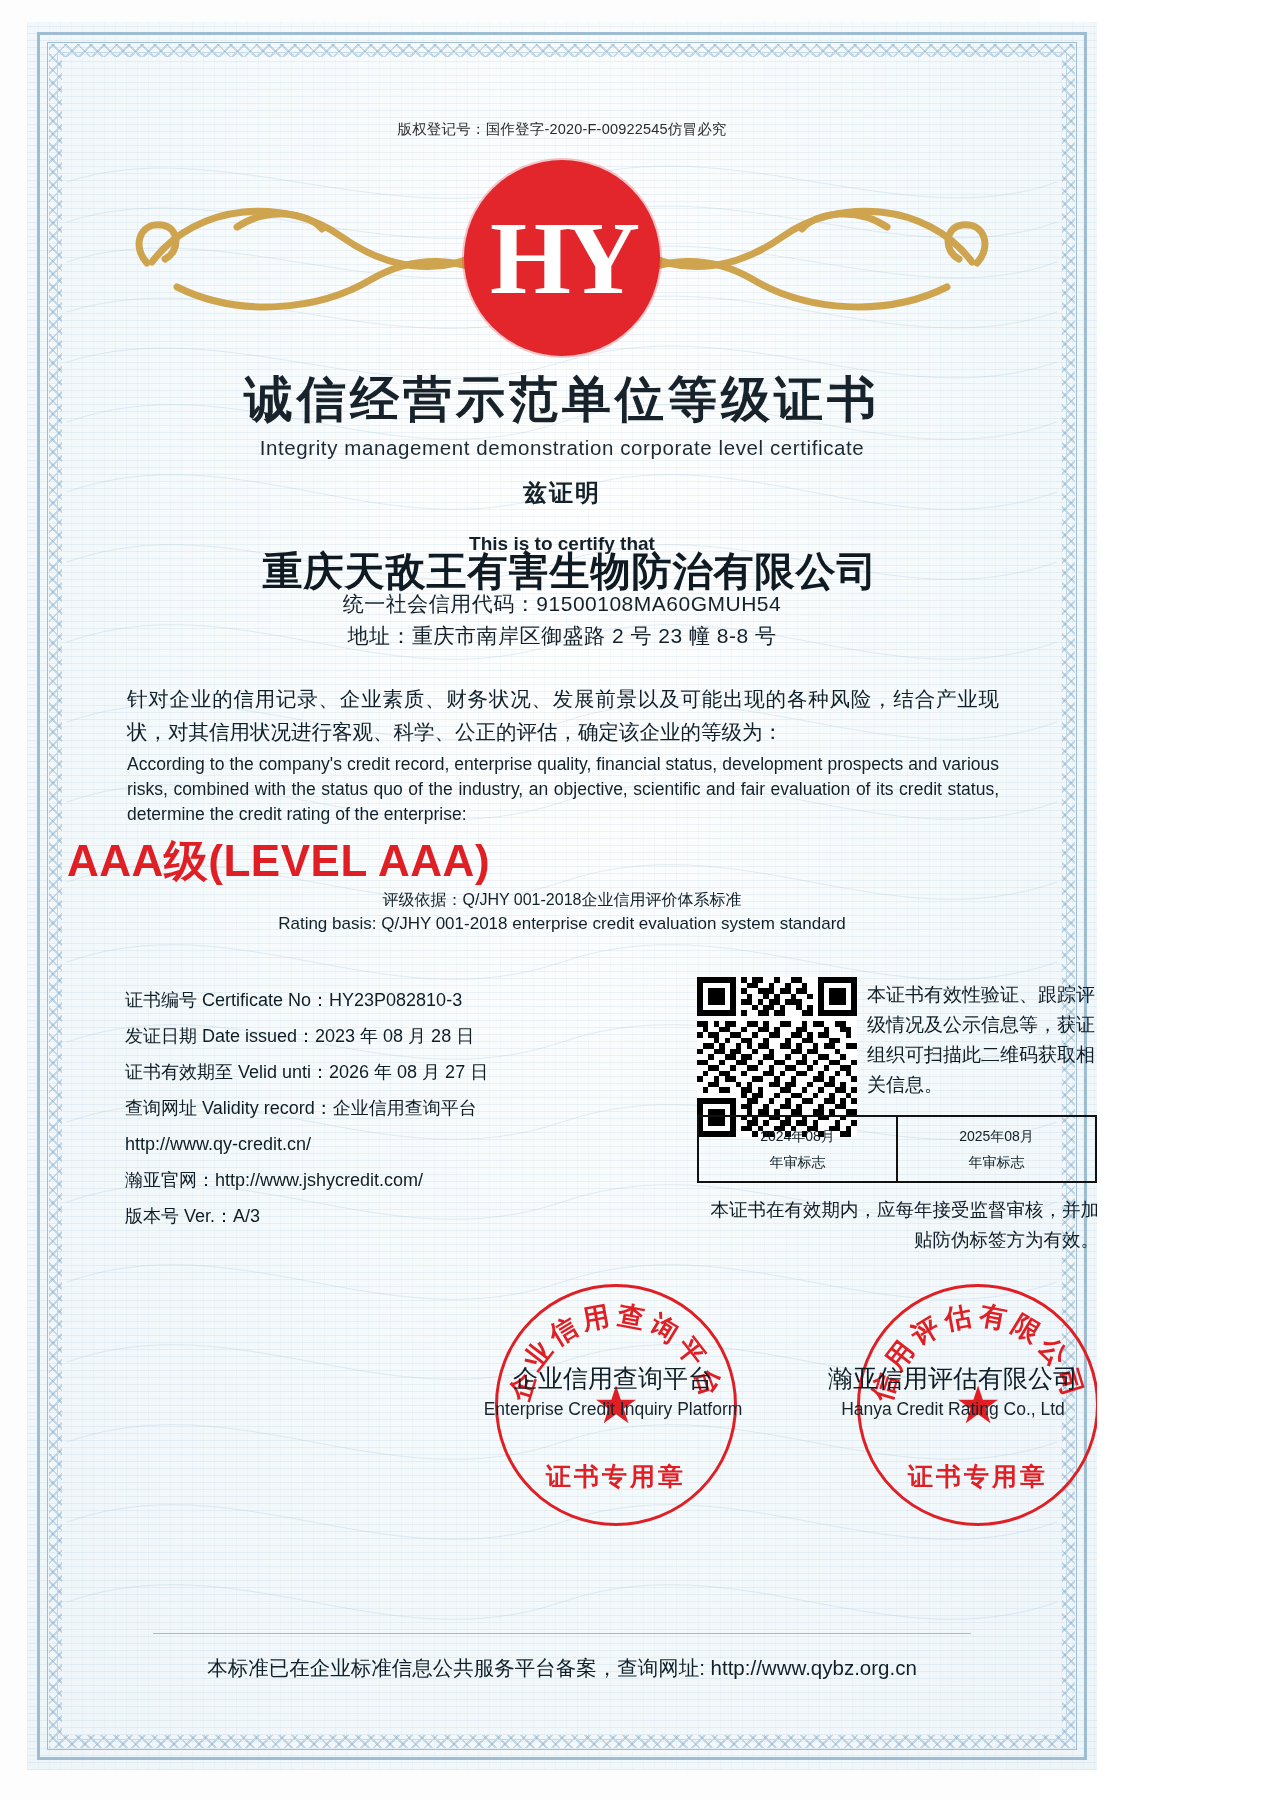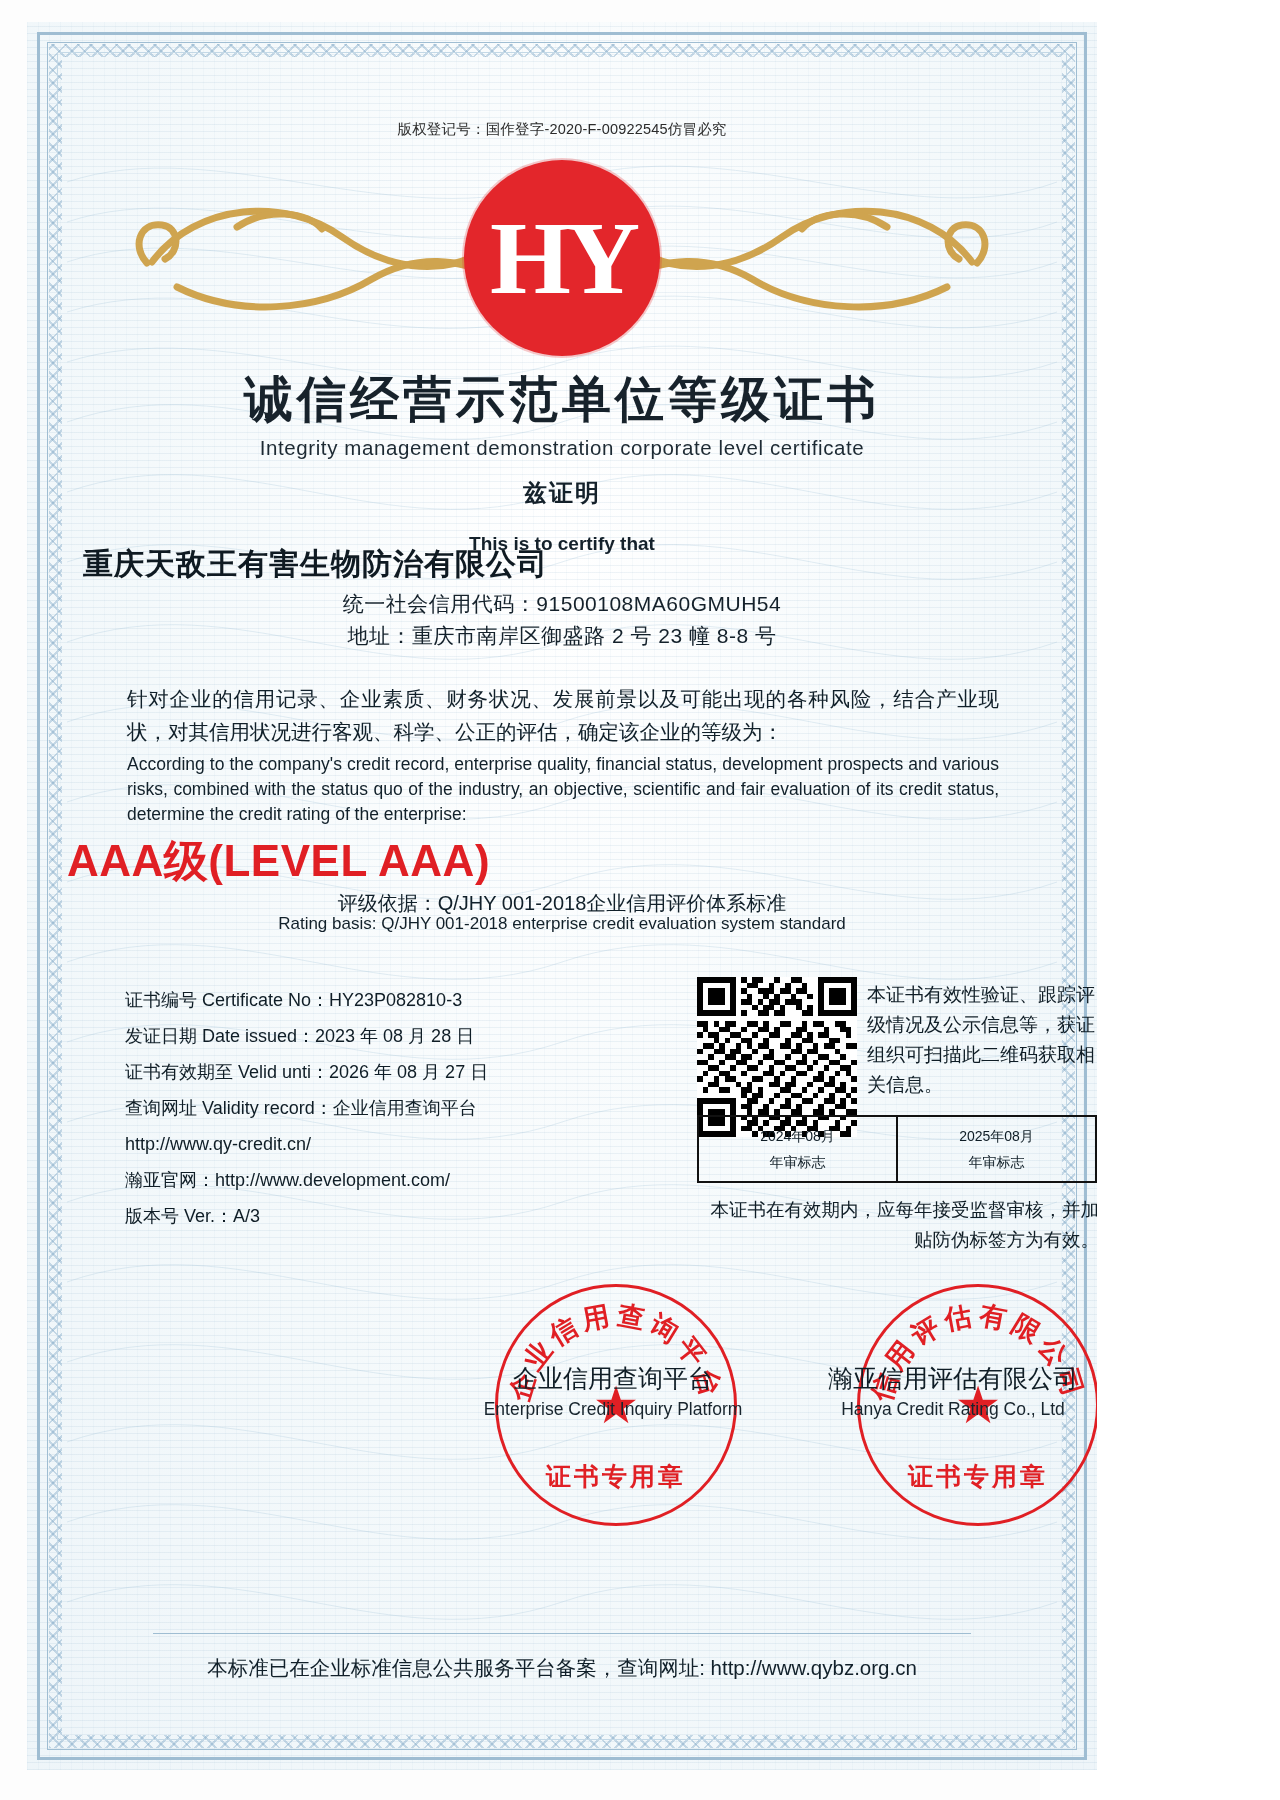--- a/index.html
+++ b/index.html
@@ -98,22 +98,22 @@
   }
   .certify-cn{
     position:absolute;top:415px;left:0;right:0;text-align:center;
     font-size:24px;color:#14212b;font-weight:bold;letter-spacing:2px;
   }
   .certify-en{
     position:absolute;top:450px;left:0;right:0;text-align:center;
     font-size:19px;color:#14212b;font-weight:bold;margin-top:21px;
   }
   .company{
-    position:absolute;top:482px;left:16px;right:0;
-    font-size:30px;font-weight:bold;color:#0f1a22;letter-spacing:1px;
+    position:absolute;top:482px;left:16px;right:0;text-align:center;
+    font-size:40px;font-weight:bold;color:#0f1a22;letter-spacing:1px;
   }
   .credit-code{
     position:absolute;top:528px;left:0;right:0;text-align:center;
     font-size:21px;color:#14212b;letter-spacing:.5px;
   }
   .address{
     position:absolute;top:560px;left:0;right:0;text-align:center;
     font-size:21px;color:#14212b;letter-spacing:.5px;
   }
 
@@ -126,21 +126,21 @@
     position:absolute;top:690px;left:60px;right:58px;
     font-size:17.5px;line-height:25px;color:#11202a;
     text-align:justify;
   }
   .level{
     position:absolute;top:770px;left:0;right:0;text-align:left;
     font-size:44px;font-weight:bold;color:#e01f24;letter-spacing:.5px;
   }
   .basis-cn{
     position:absolute;top:828px;left:0;right:0;text-align:center;
-    font-size:20px;color:#11202a;
+    font-size:16px;color:#11202a;
   }
   .basis-en{
     position:absolute;top:852px;left:0;right:0;text-align:center;
     font-size:17px;color:#11202a;
   }
 
   
   .info{
     position:absolute;top:920px;left:58px;width:560px;
     font-size:18px;line-height:36px;color:#0f1d26;
@@ -282,21 +282,21 @@
       <div class="level">AAA级(LEVEL AAA)</div>
       <div class="basis-cn">评级依据：Q/JHY 001-2018企业信用评价体系标准</div>
       <div class="basis-en">Rating basis: Q/JHY 001-2018 enterprise credit evaluation system standard</div>
 
       <div class="info">
         <div class="row">证书编号 Certificate No：HY23P082810-3</div>
         <div class="row">发证日期 Date issued：2023 年 08 月 28 日</div>
         <div class="row">证书有效期至 Velid unti：2026 年 08 月 27 日</div>
         <div class="row">查询网址 Validity record：企业信用查询平台</div>
         <div class="row">http://www.qy-credit.cn/</div>
-        <div class="row">瀚亚官网：http://www.development.com/</div>
+        <div class="row">瀚亚官网：http://www.jshycredit.com/</div>
         <div class="row">版本号 Ver.：A/3</div>
       </div>
 
       <div class="qr">
         <svg width="160" height="160" viewBox="0 0 29 29" shape-rendering="crispEdges">
           <rect width="29" height="29" fill="#ffffff"></rect>
           <g fill="#000000">
             <rect x="0" y="0" width="7" height="1"></rect>
               <rect x="0" y="6" width="7" height="1"></rect>
             <rect x="0" y="0" width="1" height="7"></rect>

